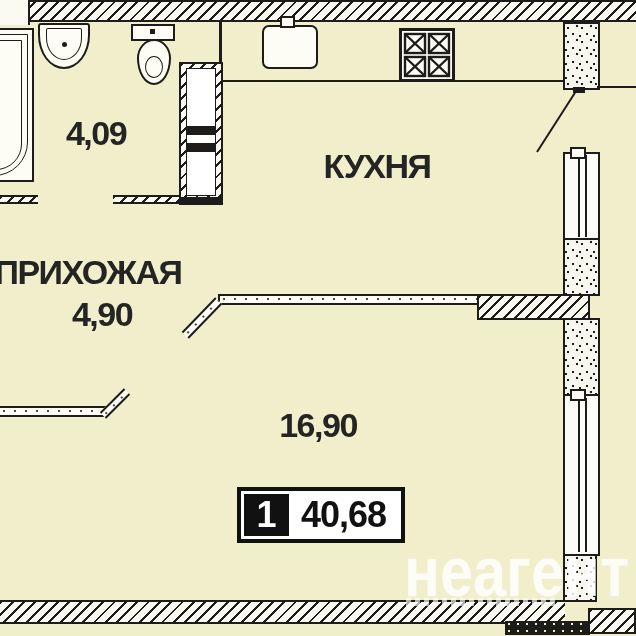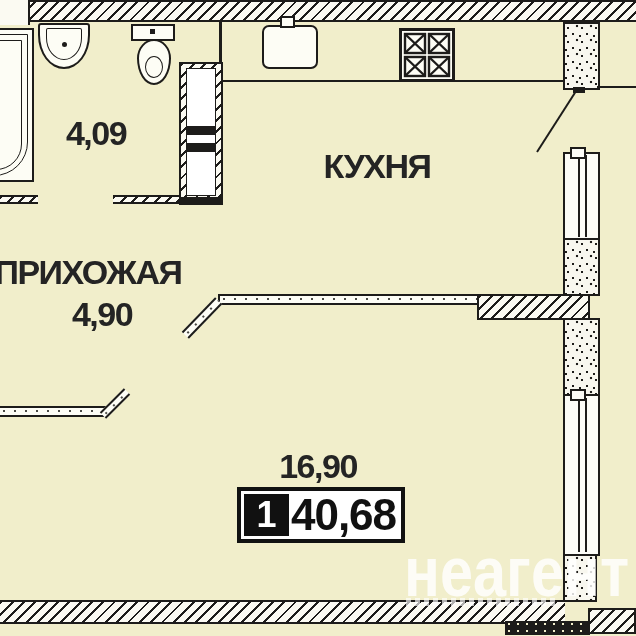--- a/index.html
+++ b/index.html
@@ -48,21 +48,21 @@
   .badge{
     position:absolute;left:237px;top:487px;width:168px;height:56px;z-index:20;
     border:4px solid #111;background:#fff;display:flex;box-sizing:border-box;padding:3px;
   }
   .badge-left{
     width:45px;background:#111;color:#fff;display:flex;align-items:center;justify-content:center;
     font-size:36px;font-weight:700;
   }
   .badge-right{
     flex:1;display:flex;align-items:center;justify-content:center;
-    font-size:44px;font-weight:700;color:#111;letter-spacing:-1px;
+    font-size:36px;font-weight:700;color:#111;letter-spacing:-1px;
   }
   .watermark{
     position:absolute;left:404px;top:537px;z-index:50;
     color:rgba(255,255,255,.82);font-size:70px;font-weight:700;line-height:1;
     transform:scaleX(.85);transform-origin:left top;white-space:nowrap;
   }
   .watermark-sub{
     position:absolute;left:406px;top:598px;width:152px;height:8px;z-index:50;opacity:.65;
     background-image:repeating-linear-gradient(90deg,#fff 0 5px,transparent 5px 9px);
   }
@@ -151,21 +151,21 @@
     <line x1="578" y1="88" x2="537" y2="152" stroke="#1d1c1a" stroke-width="2"></line>
   </svg>
 
   <div class="room-area" style="left:96px;top:133px;">4,09</div>
 
   <div class="room-name" style="left:377px;top:166px;">КУХНЯ</div>
 
   <div class="room-name" style="left:88px;top:272px;">ПРИХОЖАЯ</div>
   <div class="room-area" style="left:102px;top:314px;">4,90</div>
 
-  <div class="room-area" style="left:318px;top:466px;">16,90</div>
+  <div class="room-area" style="left:318px;top:425px;">16,90</div>
 
   <div class="badge">
     <div class="badge-left">1</div>
     <div class="badge-right">40,68</div>
   </div>
 
   <div class="watermark">неагент</div>
   <div class="watermark-sub"></div>
 
 </div>

